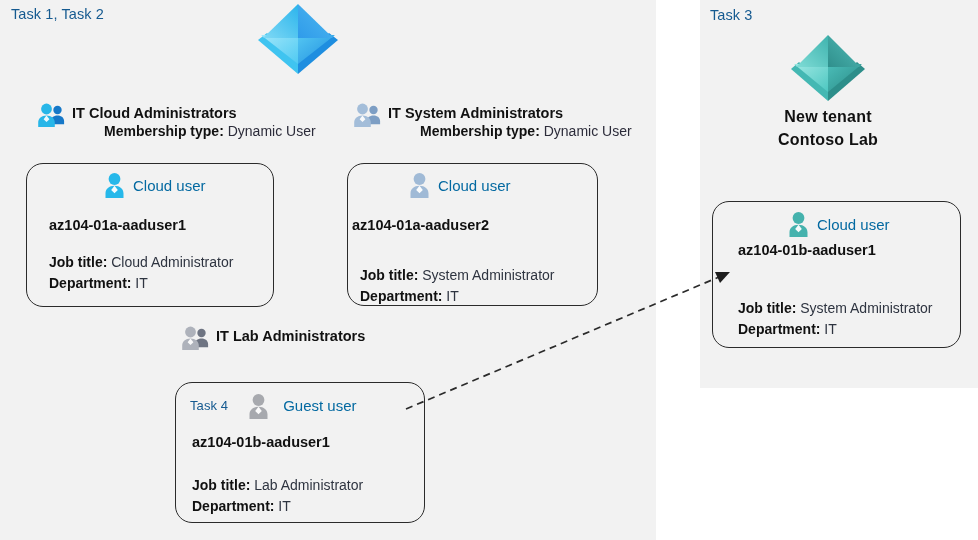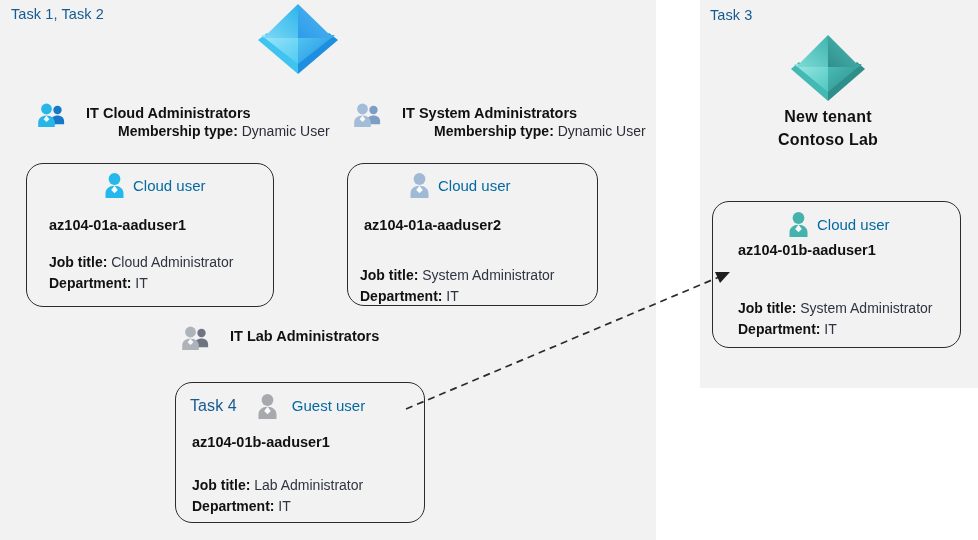--- a/index.html
+++ b/index.html
@@ -23,38 +23,38 @@
   .task-label{
     position:absolute;
     color:#155a90;
     font-weight:normal;
     font-size:14.5px;
     letter-spacing:.1px;
     white-space:nowrap;
   }
   #task12{left:11px;top:6px;}
   #task3{left:710px;top:7px;}
-  #task4{left:189px;top:399px;font-size:16px;}
+  #task4{left:189px;top:399px;font-size:13px;}
 
   
   .tenant{position:absolute;text-align:center;}
   #tenant-default{left:228px;top:2px;width:140px;}
   #tenant-new{left:743px;top:33px;width:170px;}
   .tenant-name{
     font-weight:bold;
     font-size:16.5px;
     color:#111;
     line-height:1.30;
     margin-top:2px;
     white-space:nowrap;
   }
   #tenant-new .tenant-name{font-size:16px;letter-spacing:.2px;}
 
   
-  .group{position:absolute;display:flex;align-items:flex-start;gap:20px;justify-content:space-between;}
+  .group{position:absolute;display:flex;align-items:flex-start;gap:6px;justify-content:space-between;}
   #group-cloud{left:36px;top:103px;}
   #group-system{left:352px;top:103px;}
   #group-lab{left:180px;top:326px;}
   .group-text{display:flex;flex-direction:column;gap:2px;padding-top:2px;}
   .group-title{font-weight:bold;font-size:14.5px;color:#111;white-space:nowrap;}
   .group-member{font-size:14px;color:#1b1b2f;white-space:nowrap;}
   .group-member b{color:#111;padding-left:32px;}
   .group-member .val{color:#2c2c3a;font-weight:normal;}
 
   
@@ -80,21 +80,21 @@
   #card-user3 .card-head{left:72px;top:9px;}
 
   .usertype{font-size:15px;color:#0369a1;white-space:nowrap;}
 
   .card-upn{
     position:absolute;
     font-weight:bold;font-size:14.5px;color:#111;
     white-space:nowrap;
   }
   #card-user1 .card-upn{left:22px;top:53px;}
-  #card-user2 .card-upn{left:16px;top:53px;text-align:right;}
+  #card-user2 .card-upn{left:4px;top:53px;text-align:right;}
   #card-guest .card-upn{left:16px;top:51px;}
   #card-user3 .card-upn{left:25px;top:40px;}
 
   .card-attrs{position:absolute;display:flex;flex-direction:column;gap:1px;}
   #card-user1 .card-attrs{left:22px;top:88px;}
   #card-user2 .card-attrs{left:12px;top:101px;}
   #card-guest .card-attrs{left:16px;top:92px;}
   #card-user3 .card-attrs{left:25px;top:96px;}
 
   .attr{font-size:14px;line-height:1.44;white-space:nowrap;}

